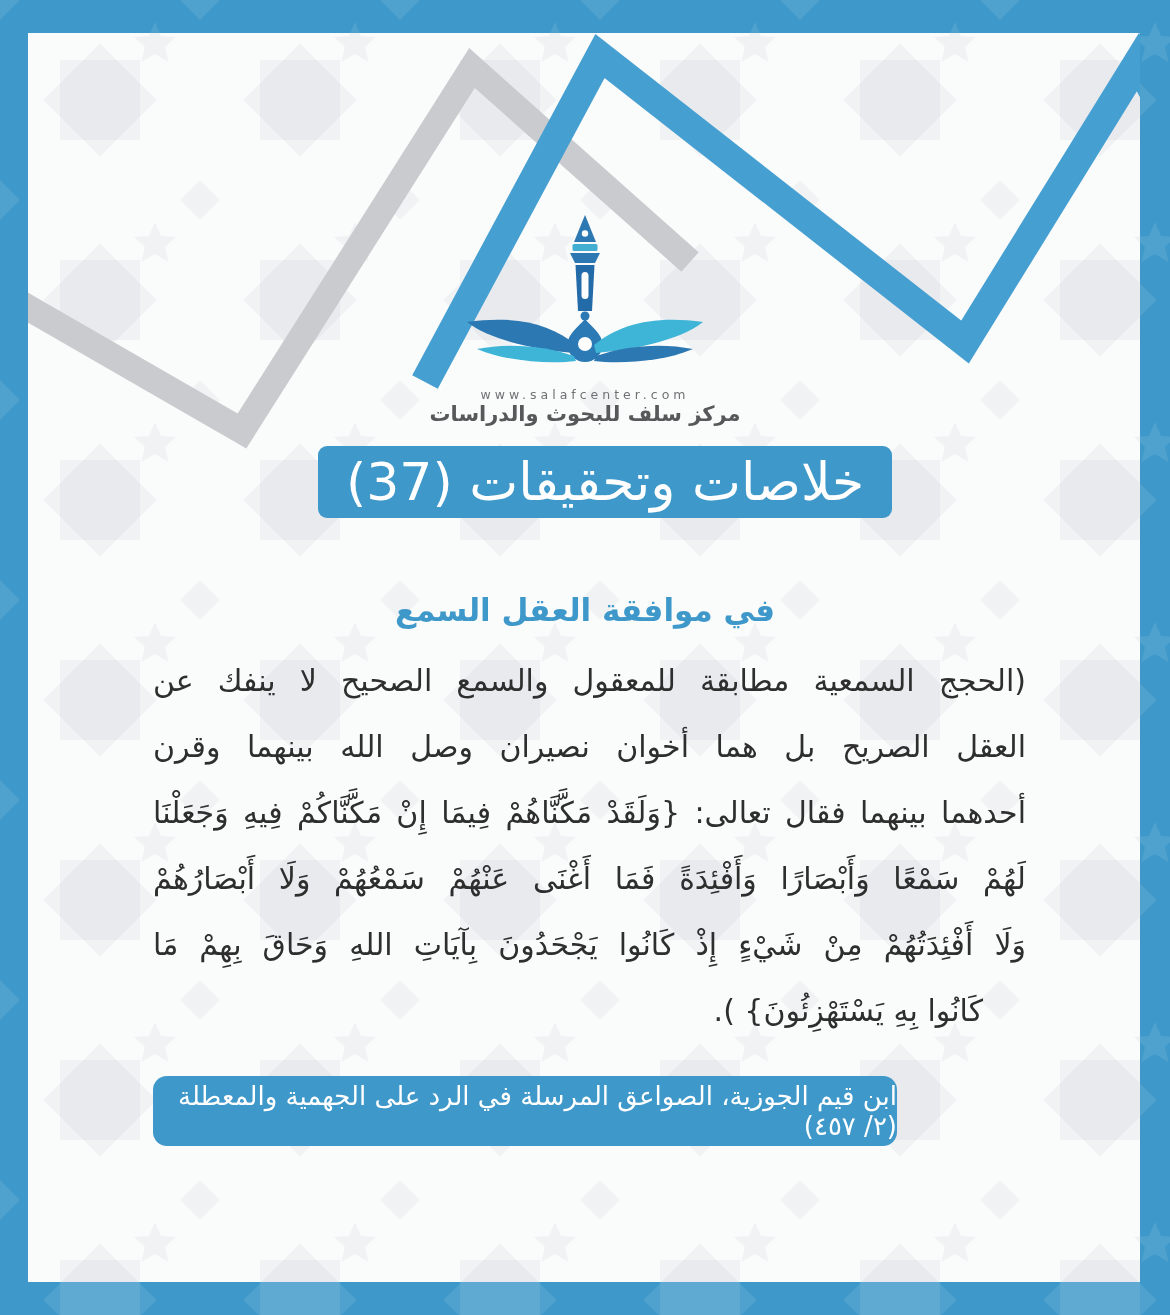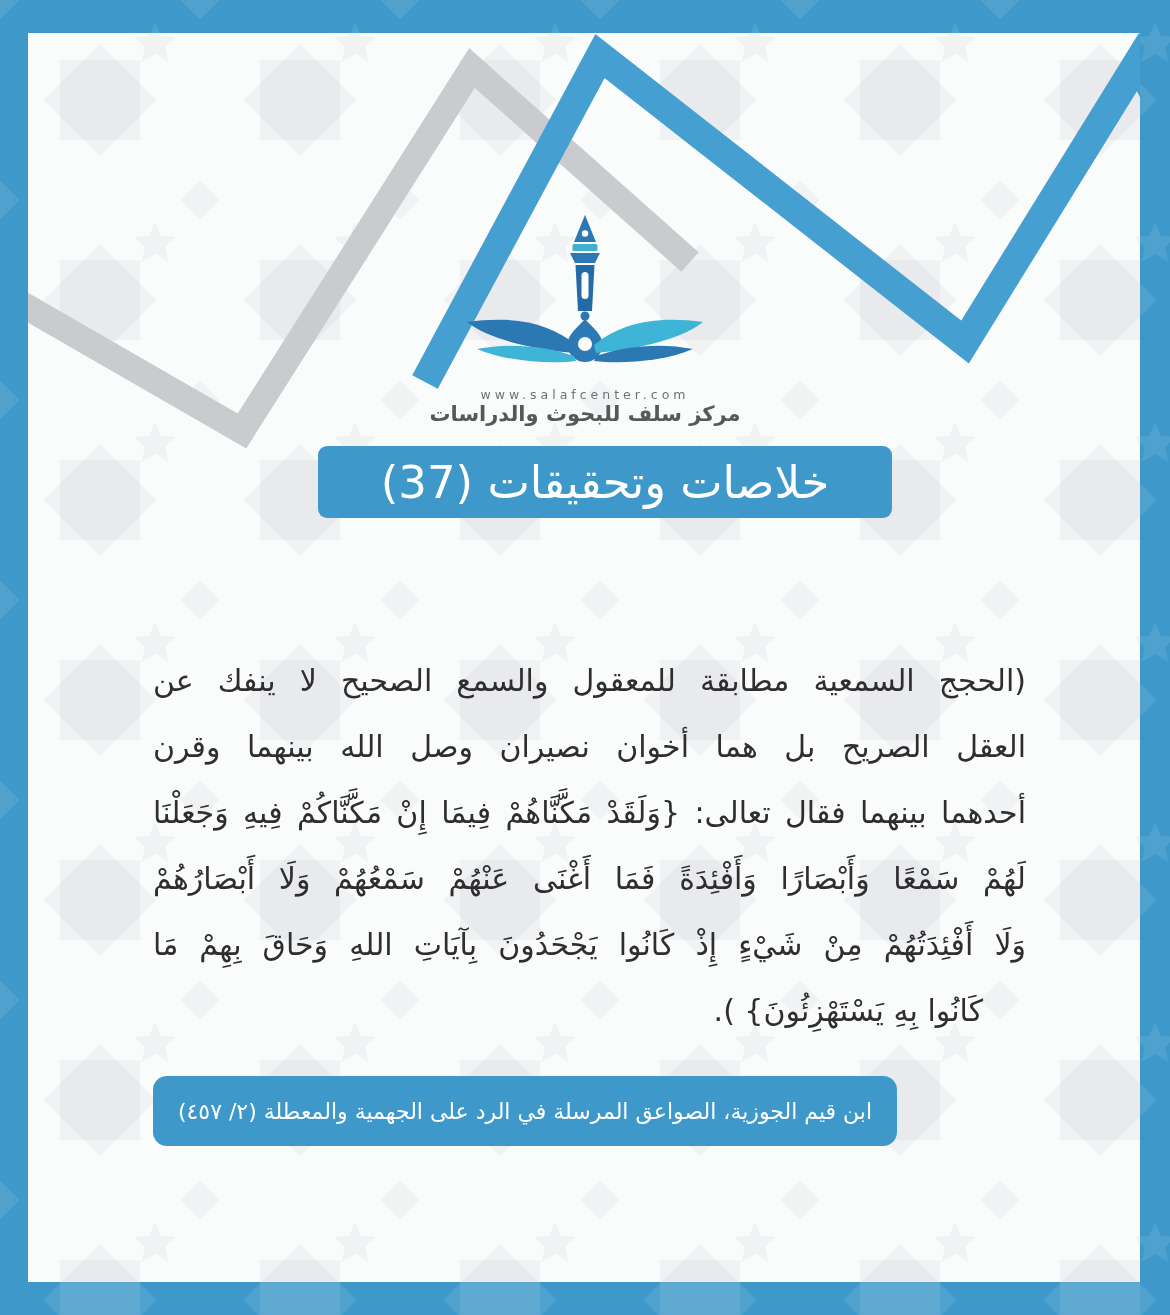--- a/index.html
+++ b/index.html
@@ -29,21 +29,21 @@
     position:absolute;left:0;top:387px;width:1170px;
     text-align:center;font-size:12.5px;color:#6f7173;
     letter-spacing:4px;direction:ltr;
   }
 
   
   .banner{
     position:absolute;left:318px;top:446px;width:574px;height:72px;
     background:var(--accent);border-radius:9px;
     display:flex;align-items:center;justify-content:center;
-    color:#fff;font-size:45px;font-weight:500;
+    color:#fff;font-size:52px;font-weight:500;
   }
 
   
   .heading{
     position:absolute;left:0;top:592px;width:1170px;
     text-align:center;color:var(--accent);
     font-size:31px;font-weight:bold;
   }
 
   
@@ -59,21 +59,21 @@
   .body-line.last{
     text-align:left;text-align-last:right;
     padding-left:0;padding-right:43px;
   }
 
   
   .source-bar{
     position:absolute;left:153px;top:1076px;width:744px;height:70px;
     background:var(--accent);border-radius:14px;
     display:flex;align-items:center;justify-content:center;
-    color:#fff;font-size:22px;
+    color:#fff;font-size:26px;
   }
 </style>
 </head>
 <body>
 
 <div class="poster">
 
   <svg class="decor-svg" width="1170" height="1315" viewBox="0 0 1170 1315" aria-hidden="true">
     <defs>
       <g id="tile">
@@ -120,20 +120,21 @@
     <path d="M141,144 C172,133 208,131 238,137 C208,150 164,152 139,149 Z" fill="#2c78b3"></path>
   </svg>
 
   <div class="logo-name">مركز سلف للبحوث والدراسات</div>
   <div class="logo-url">www.salafcenter.com</div>
 
   <div class="banner">
     <span>خلاصات وتحقيقات (37)</span>
   </div>
 
+  <div class="heading">في موافقة العقل السمع</div>
 
   <div class="body-text">
     <div class="body-line">(الحجج السمعية مطابقة للمعقول والسمع الصحيح لا ينفك عن</div>
     <div class="body-line">العقل الصريح بل هما أخوان نصيران وصل الله بينهما وقرن</div>
     <div class="body-line">أحدهما بينهما فقال تعالى: {وَلَقَدْ مَكَّنَّاهُمْ فِيمَا إِنْ مَكَّنَّاكُمْ فِيهِ وَجَعَلْنَا</div>
     <div class="body-line">لَهُمْ سَمْعًا وَأَبْصَارًا وَأَفْئِدَةً فَمَا أَغْنَى عَنْهُمْ سَمْعُهُمْ وَلَا أَبْصَارُهُمْ</div>
     <div class="body-line">وَلَا أَفْئِدَتُهُمْ مِنْ شَيْءٍ إِذْ كَانُوا يَجْحَدُونَ بِآيَاتِ اللهِ وَحَاقَ بِهِمْ مَا</div>
     <div class="body-line last">كَانُوا بِهِ يَسْتَهْزِئُونَ} ).</div>
   </div>
 

